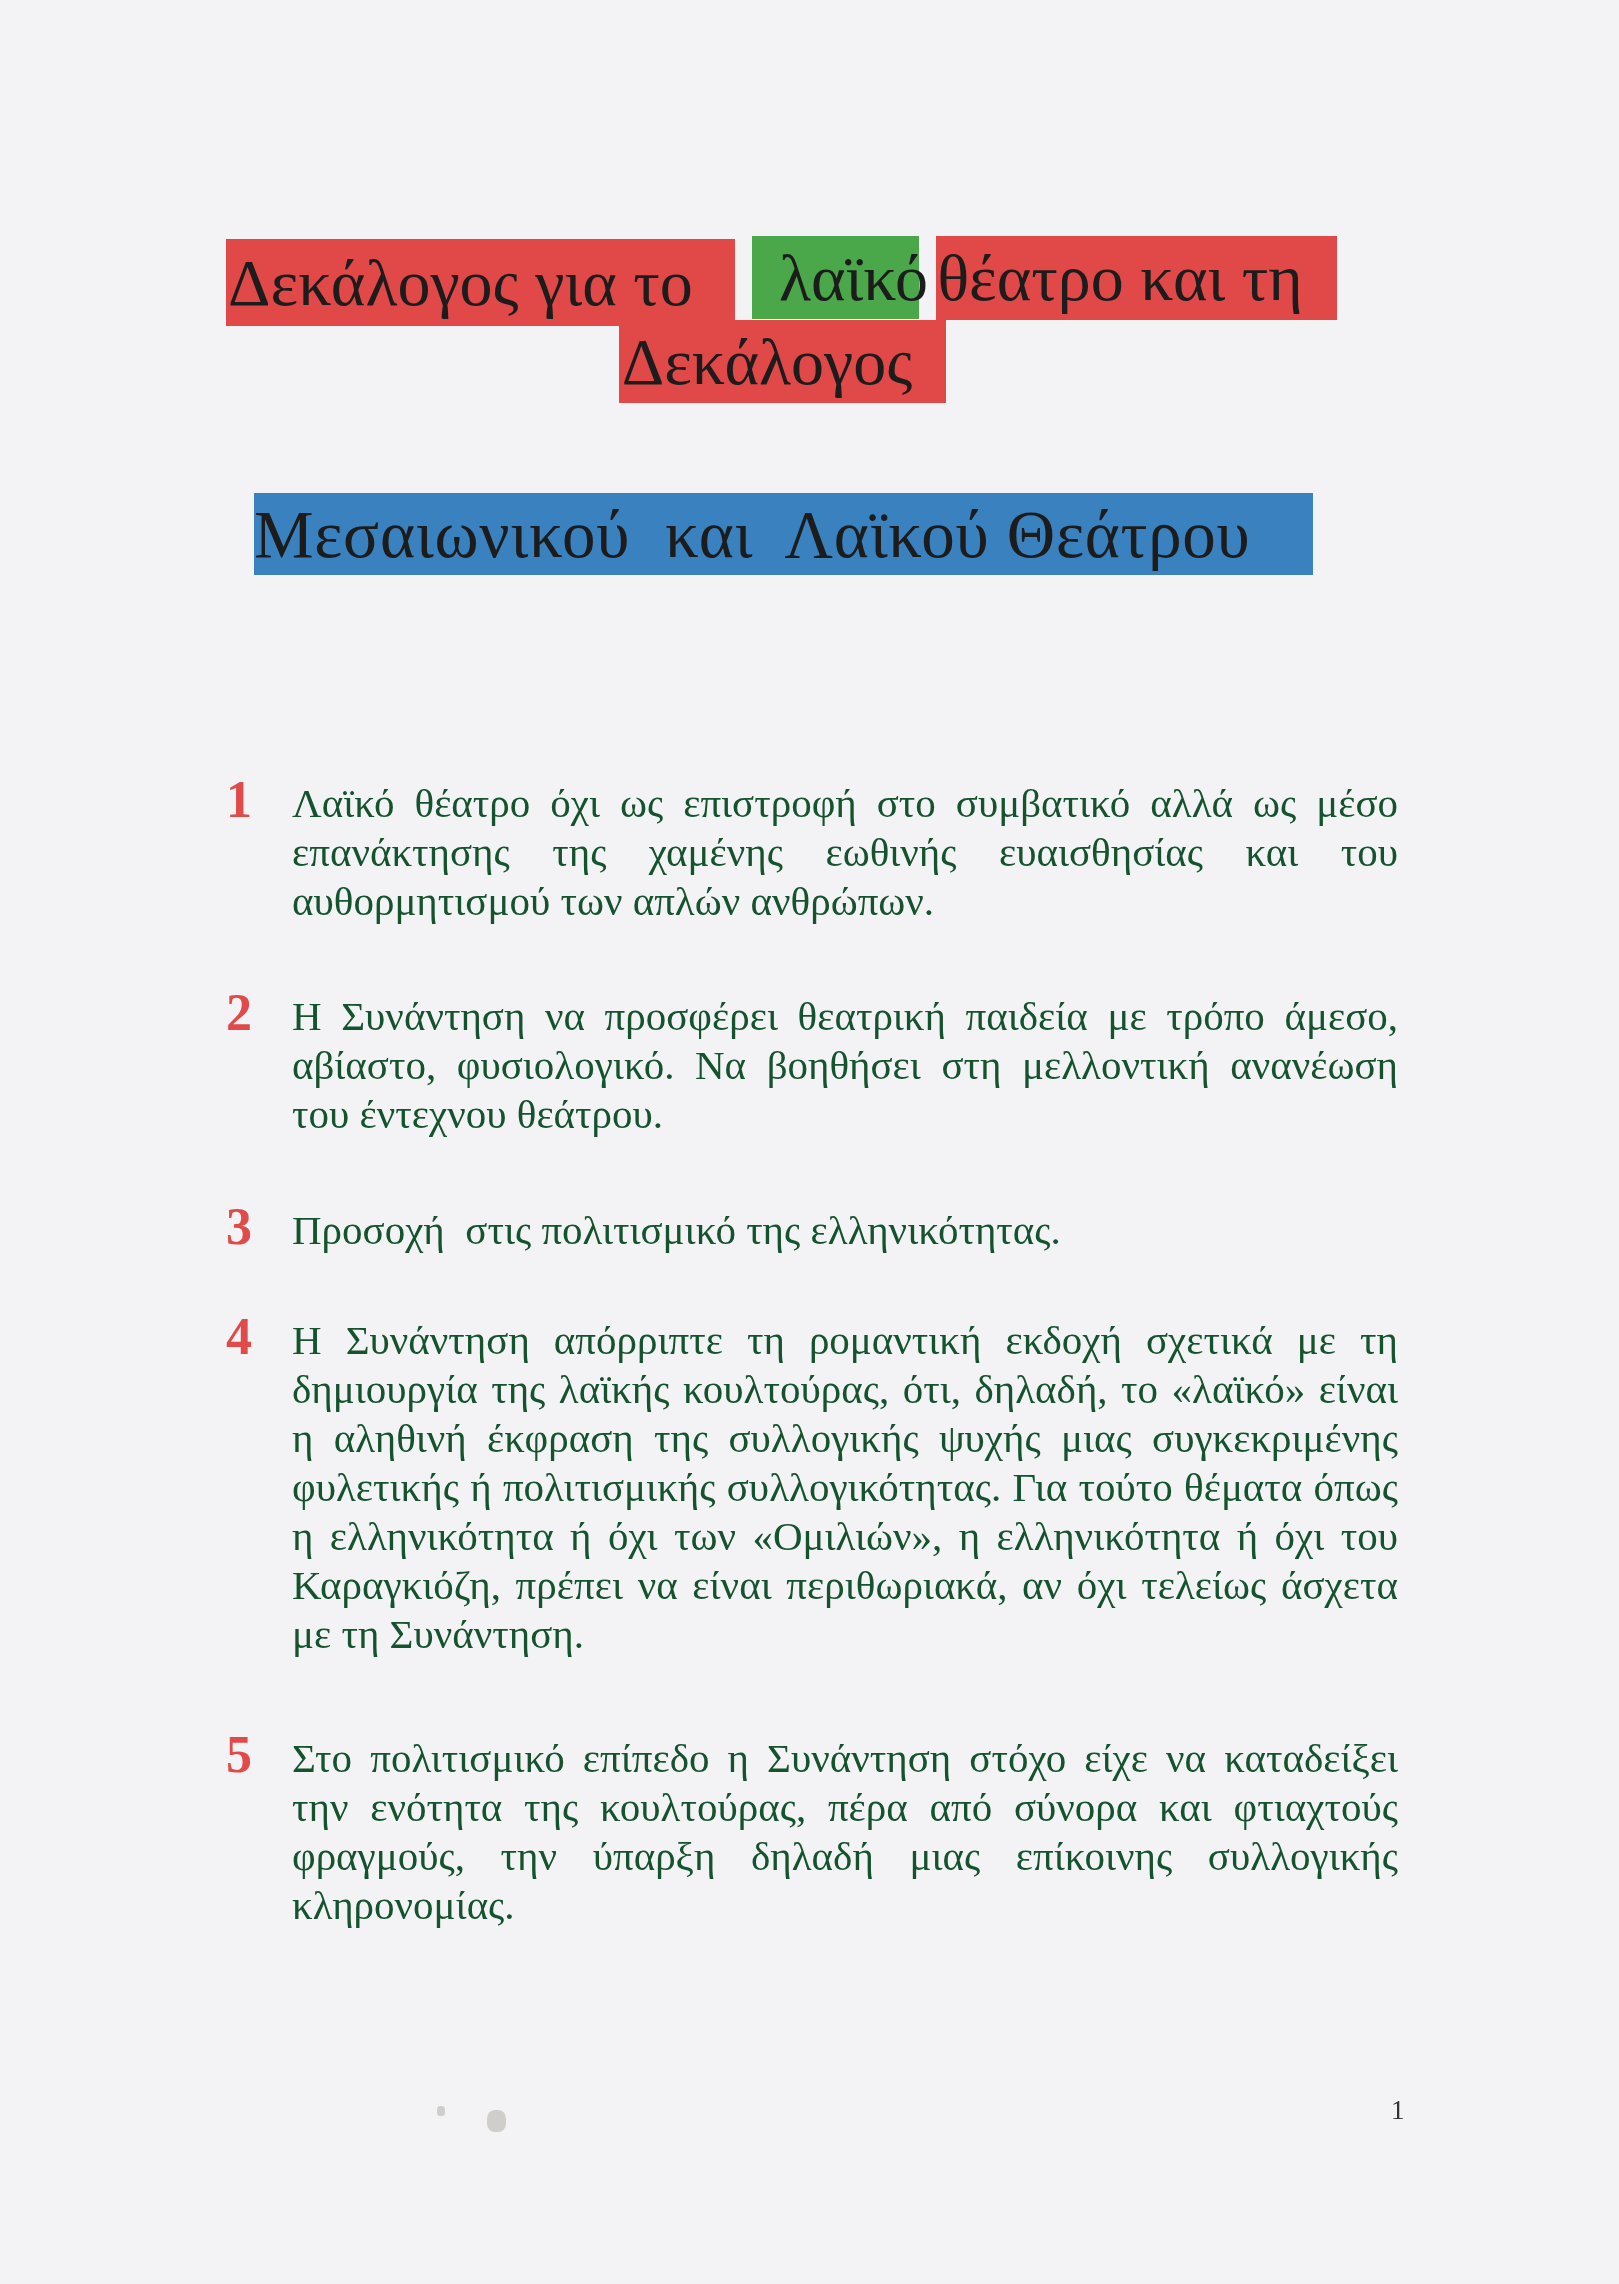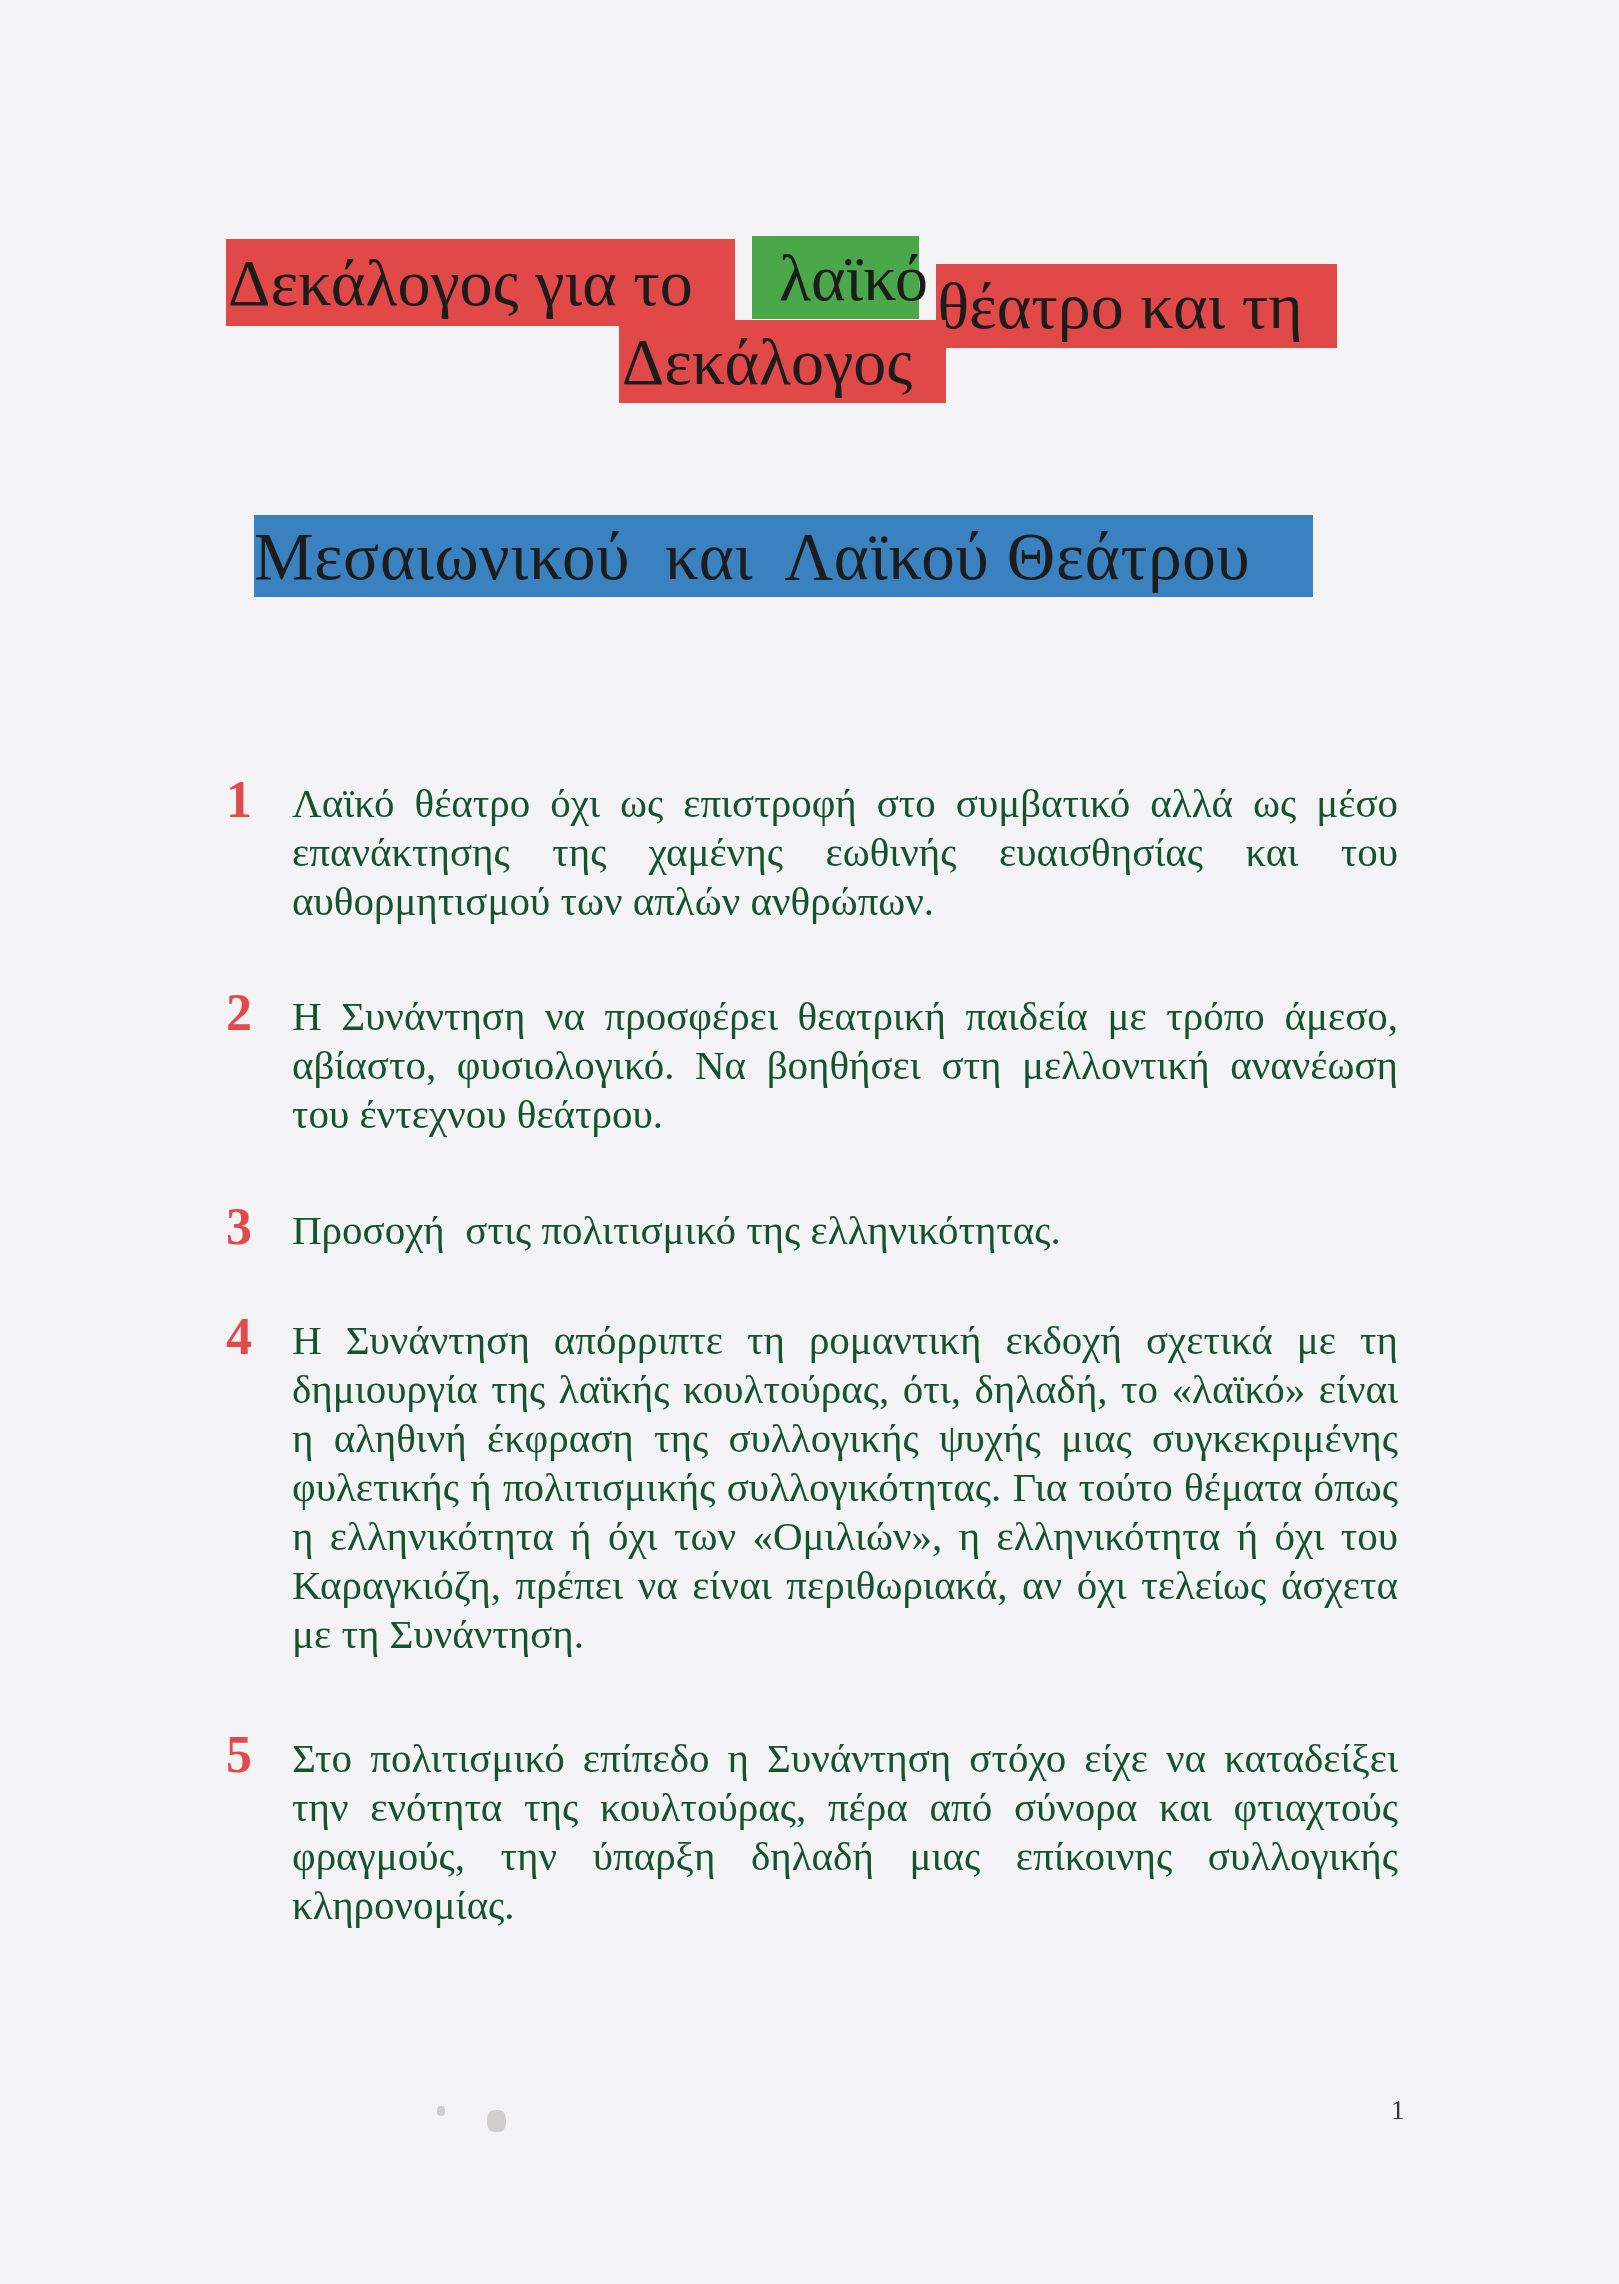--- a/index.html
+++ b/index.html
@@ -25,23 +25,23 @@
     white-space: nowrap;
     display: flex;
     align-items: center;
   }
   .red { background: #e14848; }
   .green { background: #4aa84a; }
   .blue { background: #3a82bf; }
 
   #title-part1 { left: 226px; top: 239px; width: 509px; height: 87px; padding-left: 2px; }
   #title-part2 { left: 752px; top: 236px; width: 167px; height: 83px; justify-content: center; padding-left: 36px; }
-  #title-part3 { left: 936px; top: 236px; width: 401px; height: 84px; padding-left: 1.4px; margin-top: 28px; }
+  #title-part3 { left: 936px; top: 236px; width: 401px; height: 84px; padding-left: 1.4px; }
   #title-part4 { left: 619px; top: 320px; width: 327px; height: 83px; padding-left: 2.7px; }
-  #subtitle { left: 254px; top: 515px; width: 1059px; height: 82px; padding-left: 0px; font-size: 67px; letter-spacing: 0.7px; }
+  #subtitle { left: 254px; top: 493px; width: 1059px; height: 82px; padding-left: 0px; font-size: 67px; letter-spacing: 0.7px; }
 
   .item {
     position: absolute;
     left: 226px;
     width: 1172px;
   }
   .item-num {
     position: absolute;
     left: 0;
     top: -4.1px;

